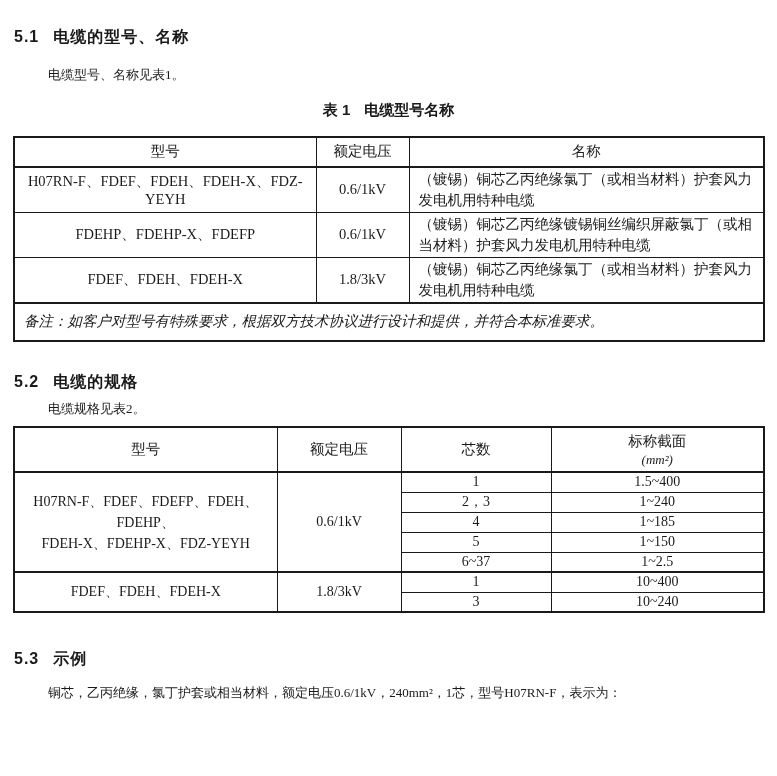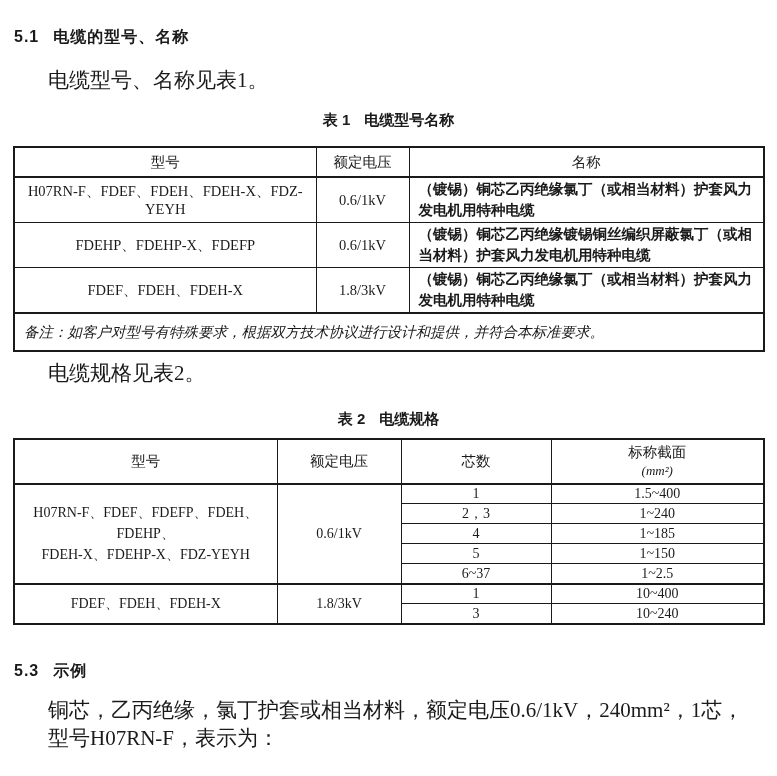--- a/index.html
+++ b/index.html
@@ -20,21 +20,21 @@
   .h2{
     font-family:"Liberation Sans","DejaVu Sans",sans-serif;
     font-weight:bold;font-size:16px;letter-spacing:1px;
     margin:0 0 0 14px;
   }
   .h2 .num{margin-right:14px;}
   .h2-51{margin-top:27px;}
   .h2-52{margin-top:30px;}
   .h2-53{margin-top:36px;}
   .body-p{
-    font-size:21px;margin:0;line-height:1.35;
+    font-size:13px;margin:0;line-height:1.35;
   }
   .indent{margin-left:48px;margin-right:20px;}
   .p-intro1{margin-top:18px;}
   .p-intro2{margin-top:7px;}
   .p-example{margin-top:14px;}
   .caption{
     text-align:center;
     font-family:"Liberation Sans","DejaVu Sans",sans-serif;
     font-weight:bold;font-size:15px;
     margin-top:15px;
@@ -54,21 +54,21 @@
   th,td{
     border:1px solid #1a1a1a;
     font-weight:normal;
     font-size:14.5px;
     text-align:center;
     vertical-align:middle;
     padding:1px 4px;
     overflow:hidden;
   }
   thead th{border-bottom:2px solid #1a1a1a;}
-  .cell-left{text-align:left;padding-left:9px;padding-right:9px;line-height:1.45;font-weight:bold;}
+  .cell-left{text-align:left;padding-left:9px;padding-right:9px;line-height:1.45;}
   .note-row td{
     border-top:2px solid #1a1a1a;
     text-align:left;padding:8px 9px;font-size:14.5px;font-style:italic;
   }
   .group-start td, .group-start th{border-top:2px solid #1a1a1a;}
   .t1-head{height:30px;}
   .t1-row{height:43px;}
   .t1-note{height:38px;}
   .t2-head{height:45px;}
   .t2-head .sub{display:block;font-size:13px;margin-top:1px;font-style:italic;}
@@ -120,26 +120,26 @@
         <td>FDEF、FDEH、FDEH-X</td>
         <td>1.8/3kV</td>
         <td class="cell-left">（镀锡）铜芯乙丙绝缘氯丁（或相当材料）护套风力发电机用特种电缆</td>
       </tr>
       <tr class="t1-note note-row">
         <td colspan="3">备注：如客户对型号有特殊要求，根据双方技术协议进行设计和提供，并符合本标准要求。</td>
       </tr>
     </tbody>
   </table>
 
+  <div class="h2 h2-52">
+    <span class="num">5.2</span><span>电缆的规格</span>
+  </div>
 
   <p class="body-p indent p-intro2">电缆规格见表2。</p>
 
-  <div class="caption cap-2">
-    <span class="cap-num">表 2</span><span>电缆规格</span>
-  </div>
 
   <table class="tbl-2">
     <colgroup>
         <col style="width:263px">
         <col style="width:124px">
         <col style="width:150px">
         <col style="width:213px">
       </colgroup>
     <thead>
       <tr class="t2-head">

